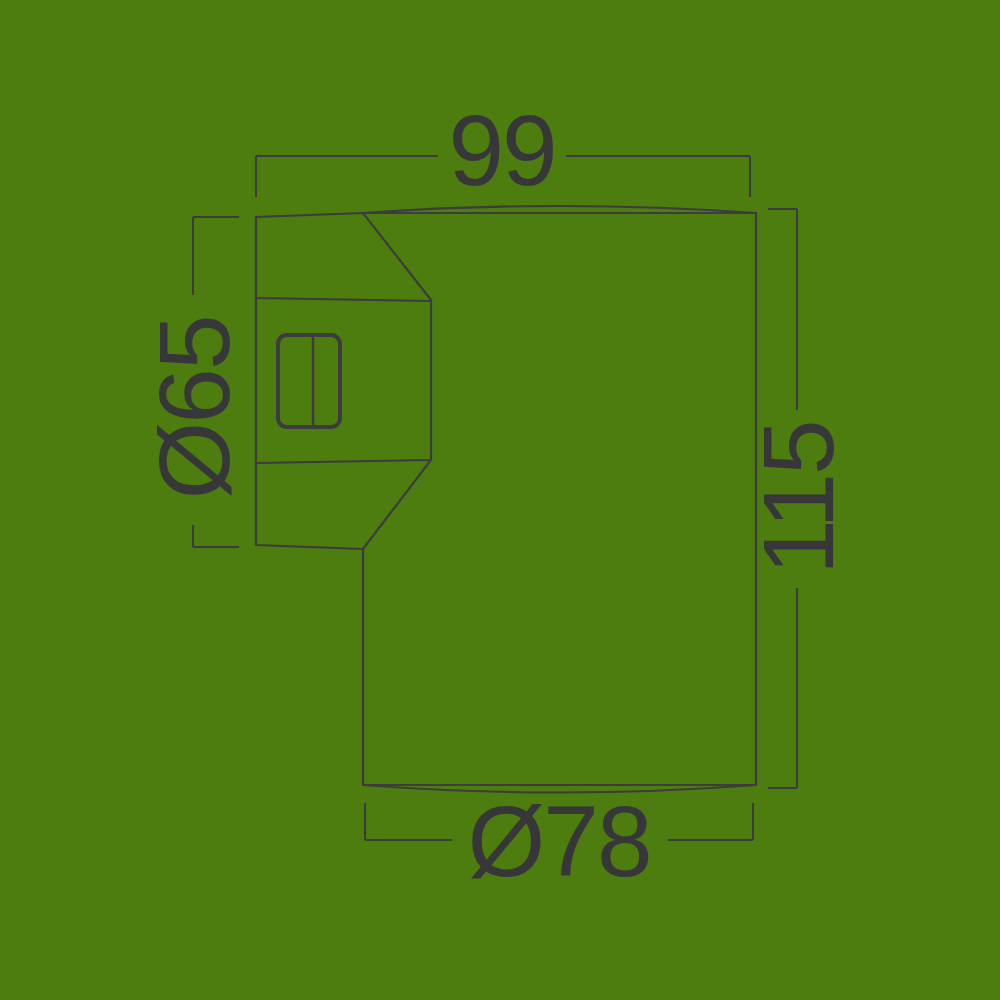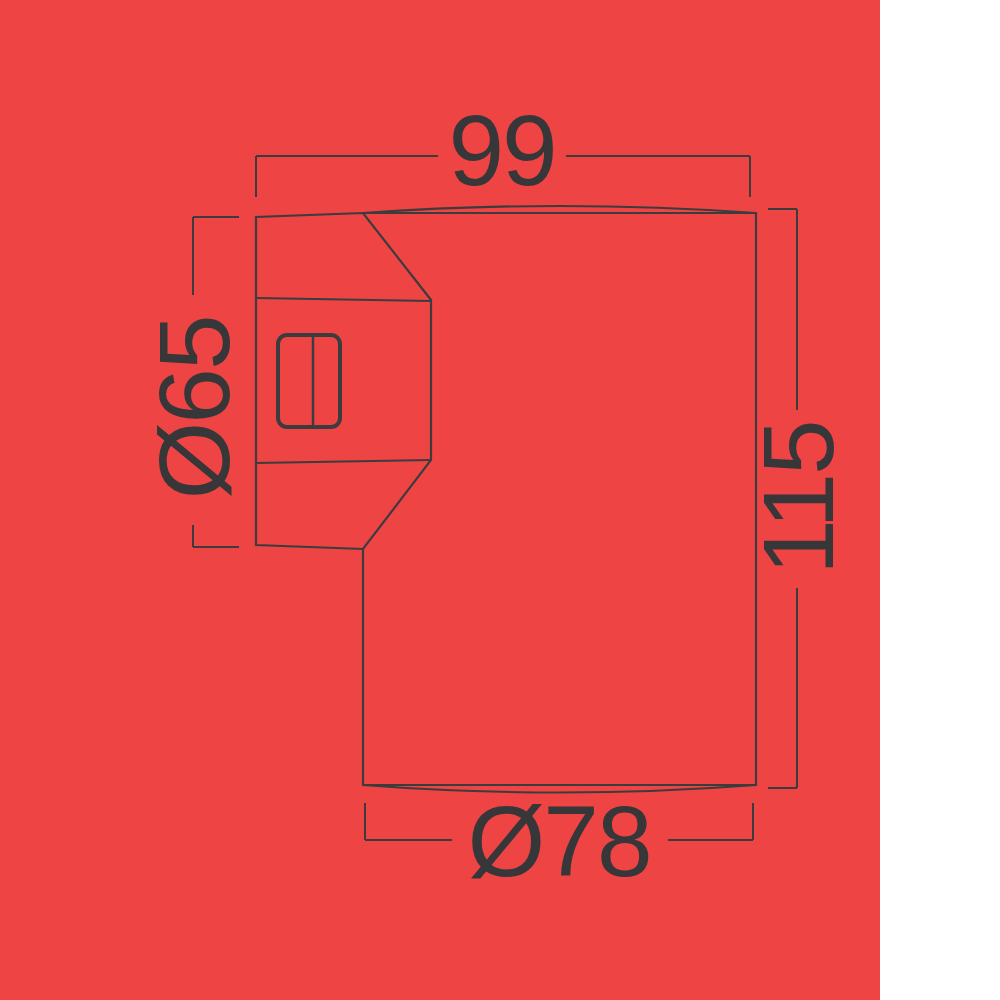--- a/index.html
+++ b/index.html
@@ -2,23 +2,23 @@
 <html><head>
 <meta charset="utf-8">
 <style>
   html, body {
     margin: 0;
     padding: 0;
     background: #ffffff;
   }
   .canvas {
     position: relative;
-    width: 880px;
+    width: 1000px;
     height: 1000px;
-    background: #ef4444;
+    background: #4d7c0f;
     overflow: hidden;
   }
   .canvas svg {
     position: absolute;
     left: 0;
     top: 0;
   }
   .dim-text text {
     font-family: "Liberation Sans", "DejaVu Sans", sans-serif;
     font-size: 100px;

